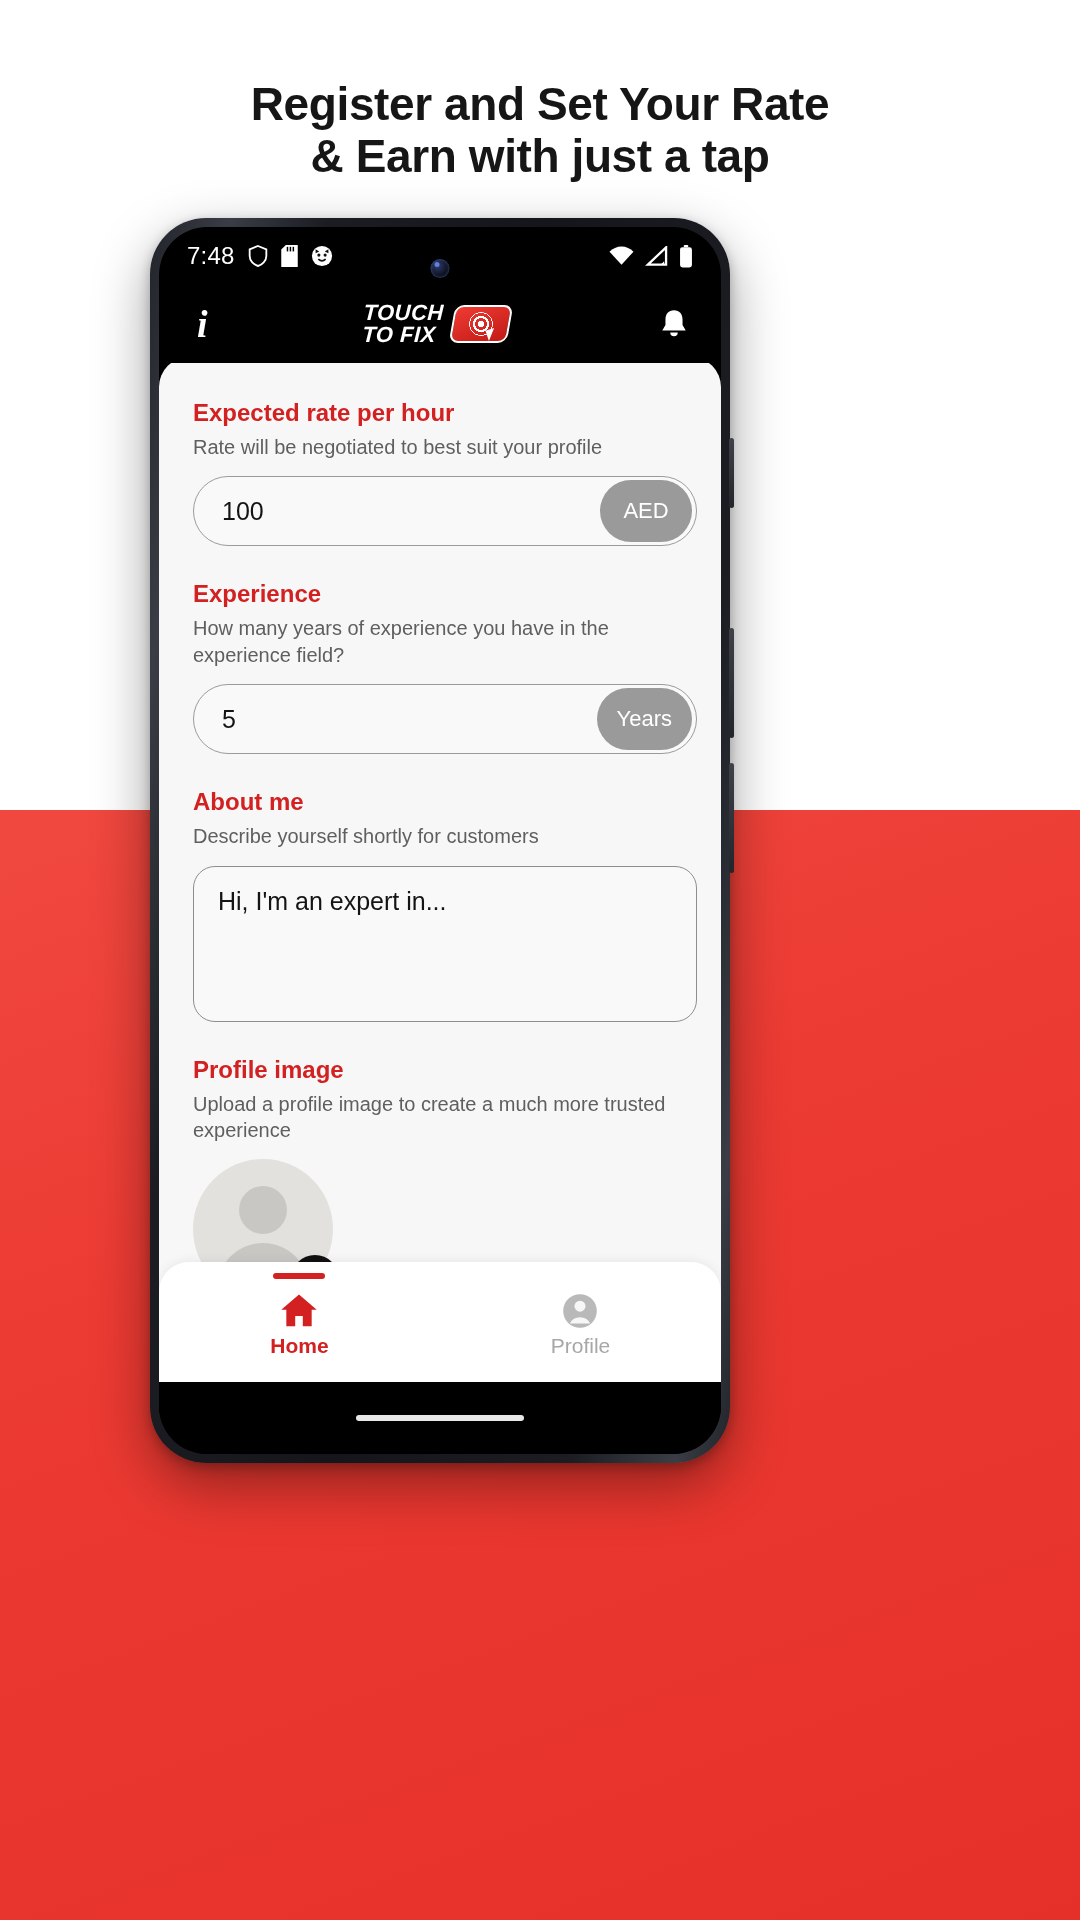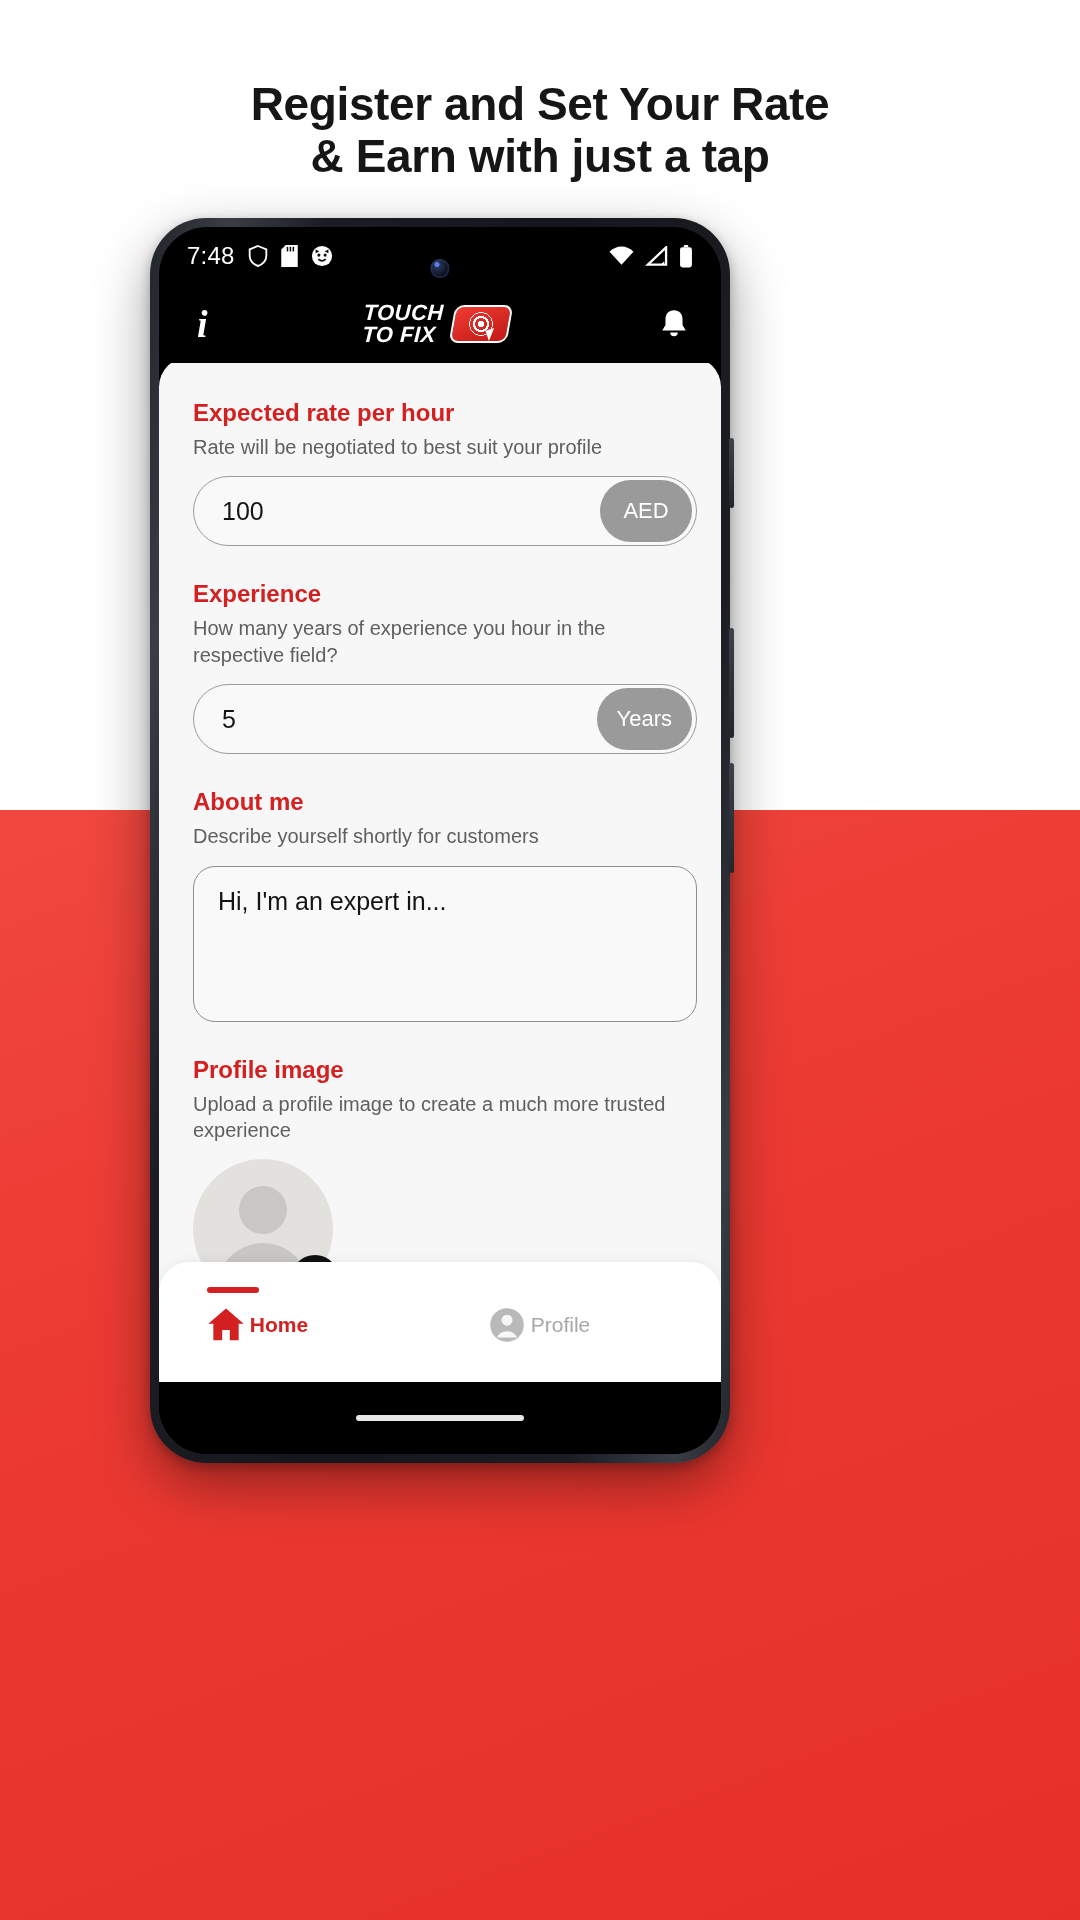--- a/index.html
+++ b/index.html
@@ -160,21 +160,21 @@
   }
 
   
   .bottomnav {
     position:absolute; left:0; bottom:72px; width:100%; height:120px;
     background:#fff; border-radius:30px 30px 0 0; z-index:6;
     display:flex; align-items:center; justify-content:space-around;
     box-shadow: 0 -2px 10px rgba(0,0,0,0.06);
   }
   .navitem {
-    display:flex; flex-direction:row; align-items:center; gap:5px;
+    display:flex; flex-direction:column; align-items:center; gap:5px;
     position:relative; width:33%; padding-top:6px;
   }
   .navitem .navlabel { font-size:21px; color:#a7a7a7; }
   .navitem.active .navlabel { color:#d32020; font-weight:600; }
   .nav-indicator {
     position:absolute; top:-14px; width:52px; height:6px;
     border-radius:4px; background:#d32020;
   }
   
   .gesture-area {
@@ -277,21 +277,21 @@
         <div class="fg-title">Expected rate per hour</div>
         <div class="fg-sub">Rate will be negotiated to best suit your profile</div>
         <div class="input-row">
           <span class="input-val">100</span>
           <span class="suffix">AED</span>
         </div>
       </div>
 
       <div class="field-group">
         <div class="fg-title">Experience</div>
-        <div class="fg-sub">How many years of experience you hour in the respective field?</div>
+        <div class="fg-sub">How many years of experience you have in the experience field?</div>
         <div class="input-row">
           <span class="input-val">5</span>
           <span class="suffix">Years</span>
         </div>
       </div>
 
       <div class="field-group">
         <div class="fg-title">About me</div>
         <div class="fg-sub">Describe yourself shortly for customers</div>
         <div class="textarea-box">Hi, I'm an expert in...</div>

